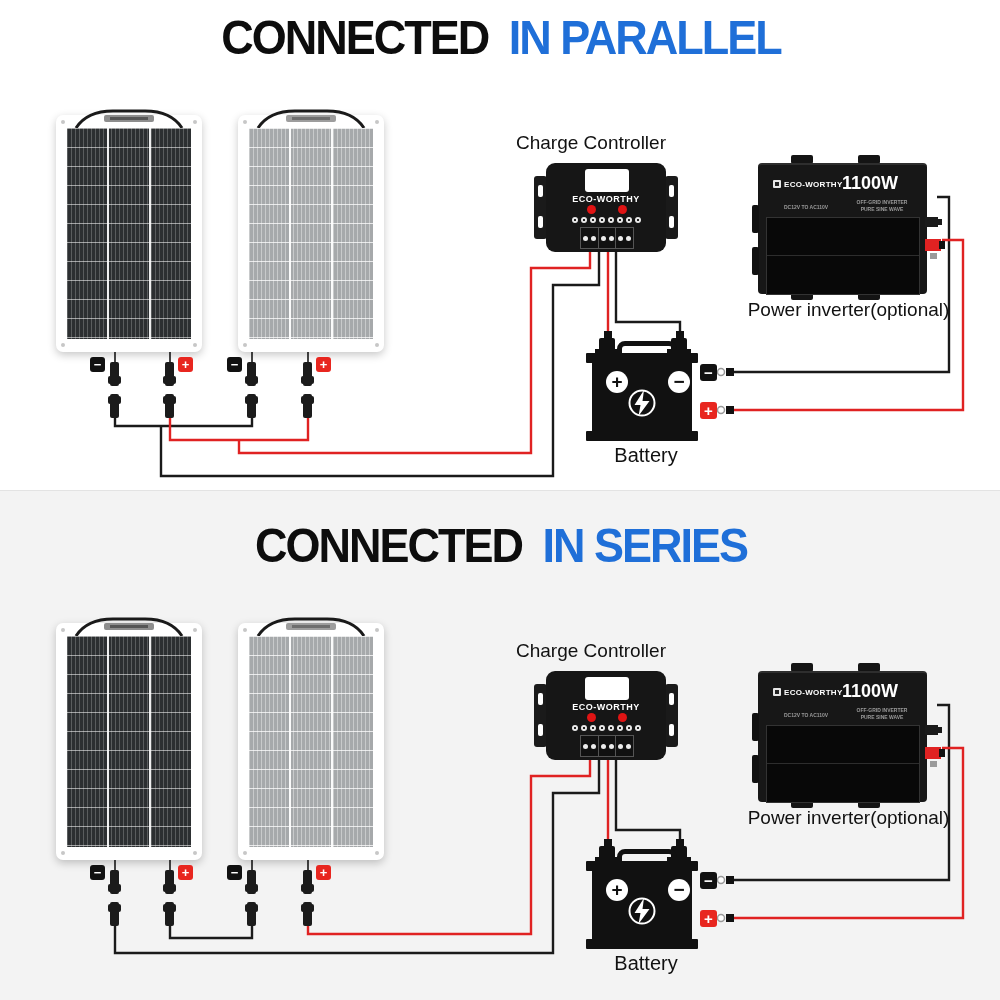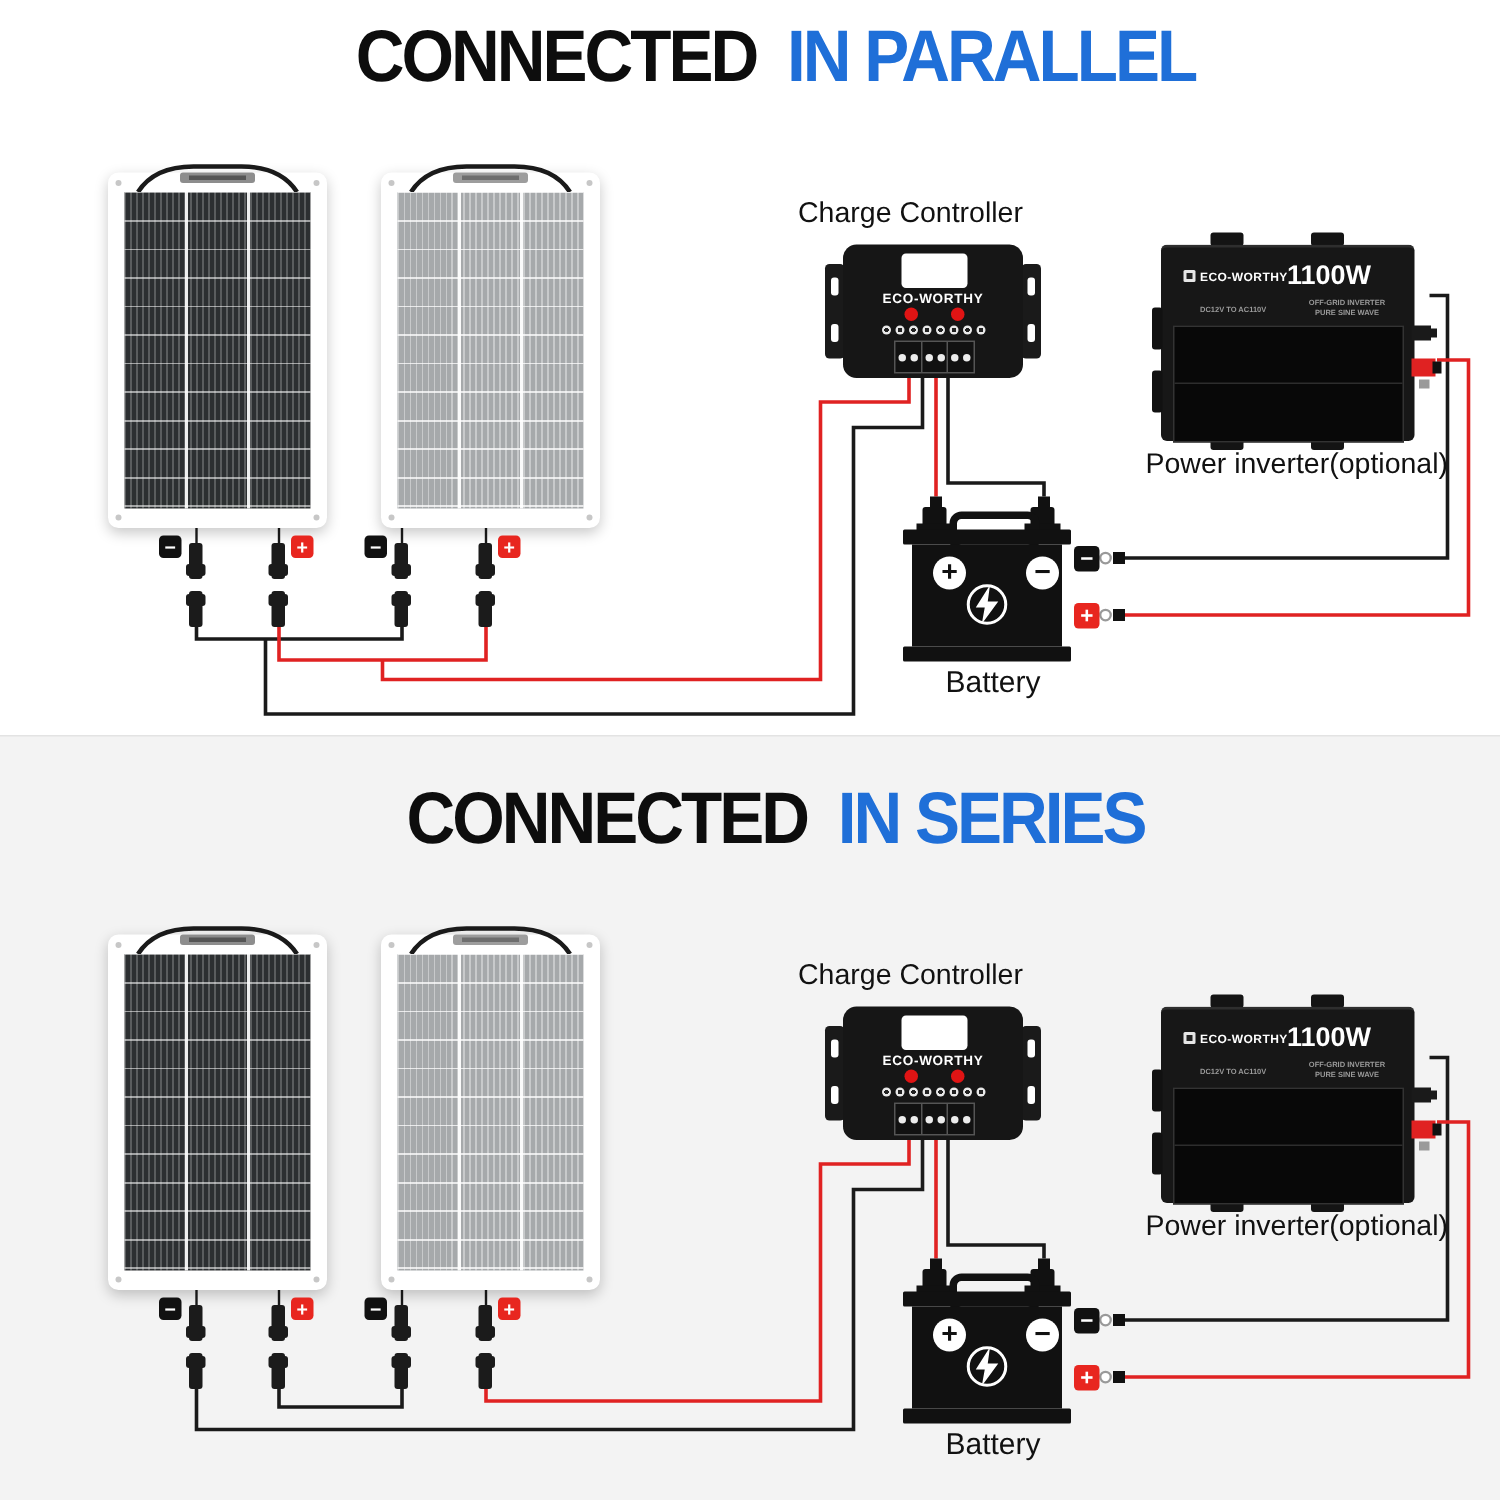--- a/index.html
+++ b/index.html
@@ -1,21 +1,21 @@
 <!DOCTYPE html>
 <html><head>
 <meta charset="utf-8">
 <style>
   html,body{margin:0;padding:0}
   body{width:1000px;height:1000px;position:relative;overflow:hidden;background:#fff;
        font-family:"Liberation Sans",sans-serif;color:#111}
 
   .bg-series{position:absolute;left:0;top:490px;width:1000px;height:510px;background:#f3f3f3;border-top:1px solid #e3e3e3}
 
-  .section{position:absolute;left:17px;width:960px;height:508px}
+  .section{position:absolute;left:1px;width:960px;height:508px}
   #sec-parallel{top:0}
   #sec-series{top:508px}
 
   .title{position:absolute;left:0;top:12px;width:1000px;text-align:center;margin:0;
          font-size:45px;font-weight:bold;letter-spacing:-2px;transform:scaleY(1.08)}
   .title .t-black{color:#0d0d0d}
   .title .t-blue{color:#1f6fd8;margin-left:10px}
 
   .wires{position:absolute;left:0;top:0;pointer-events:none}
   .wb{fill:none;stroke:#1a1a1a;stroke-width:2.4}

